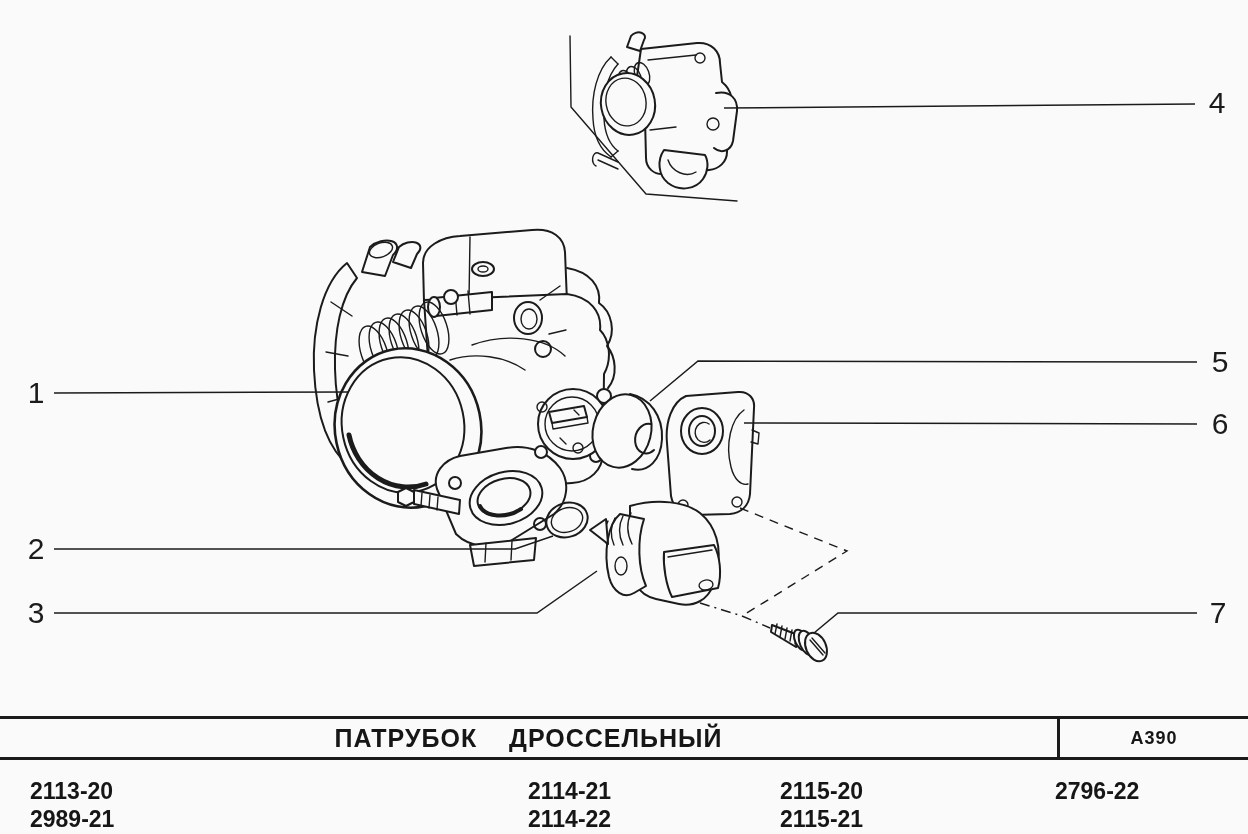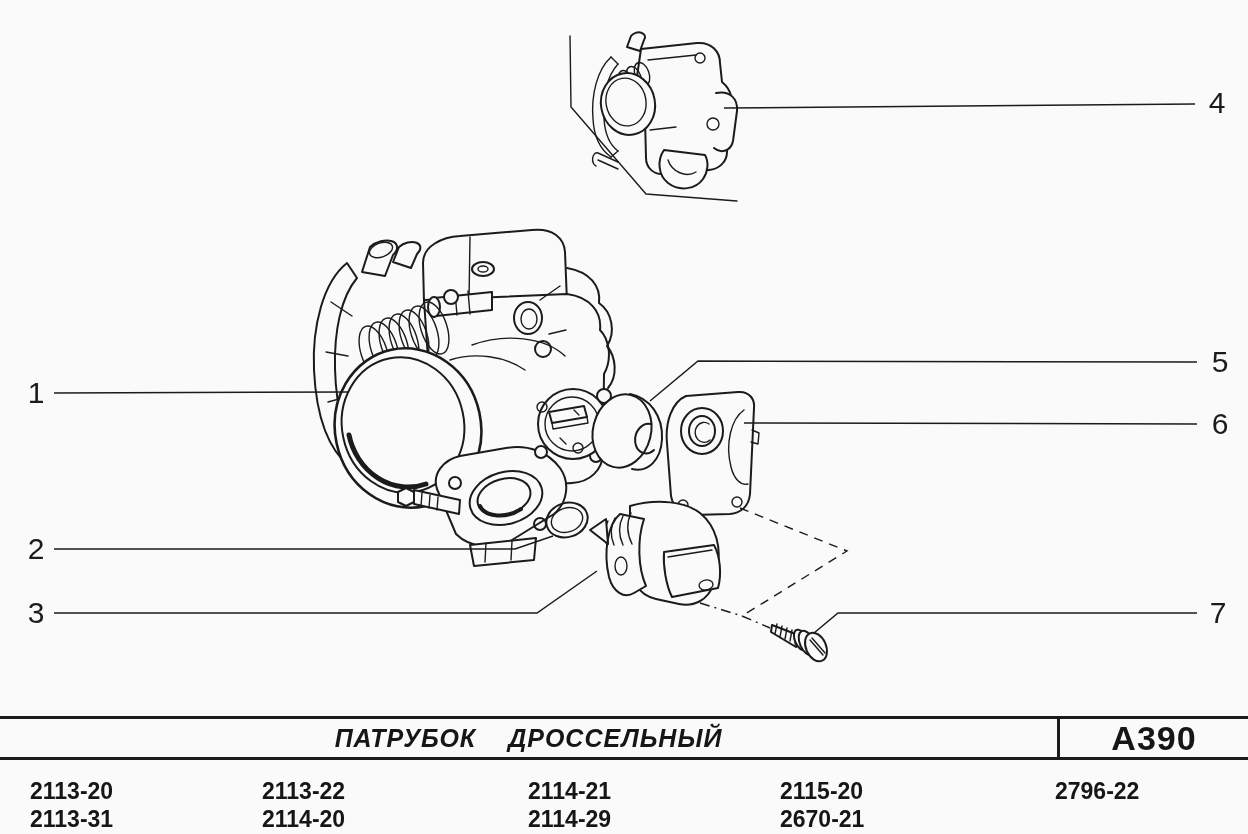--- a/index.html
+++ b/index.html
@@ -26,26 +26,26 @@
     font-size:30px;font-weight:400;fill:#1b1b1b;text-anchor:middle;
   }
   .band{
     position:absolute;left:0;top:716px;width:1248px;height:38px;
     border-top:3px solid #1b1b1b;border-bottom:3px solid #1b1b1b;
     display:flex;align-items:stretch;
   }
   .band-main{
     width:1057px;display:flex;align-items:center;justify-content:center;
     font-size:25px;font-weight:700;color:#161616;
-    letter-spacing:1px;word-spacing:24px;white-space:pre;font-style:italic;
+    letter-spacing:1px;word-spacing:24px;white-space:pre;
   }
   .band-sep{width:3px;background:#1b1b1b;}
   .band-code{
     flex:1;display:flex;align-items:center;justify-content:center;
-    font-size:34px;font-weight:700;color:#161616;letter-spacing:1px;
+    font-size:18px;font-weight:700;color:#161616;letter-spacing:1px;
   }
   .codes{
     position:absolute;left:0;top:777px;width:1106px;height:57px;
     font-size:23px;font-weight:700;color:#161616;
   }
   .codes .col{position:absolute;top:0;line-height:28px;white-space:nowrap;}
   .col-1{left:30px;}
   .col-2{left:262px;}
   .col-3{left:528px;text-align:right;}
   .col-4{left:780px;}
@@ -223,32 +223,28 @@
 
   <div class="band">
     <div class="band-main">ПАТРУБОК ДРОССЕЛЬНЫЙ</div>
     <div class="band-sep"></div>
     <div class="band-code">А390</div>
   </div>
 
   <div class="codes">
     <div class="col col-1">
       <div>2113-20</div>
-      <div>2113-31</div>
-    </div>
-    <div class="col col-2">
-      <div>2113-22</div>
-      <div>2114-20</div>
+      <div>2989-21</div>
     </div>
     <div class="col col-3">
       <div>2114-21</div>
-      <div>2114-29</div>
+      <div>2114-22</div>
     </div>
     <div class="col col-4">
       <div>2115-20</div>
-      <div>2670-21</div>
+      <div>2115-21</div>
     </div>
     <div class="col col-5">
       <div>2796-22</div>
     </div>
   </div>
 
 </div>
 
 </body></html>

